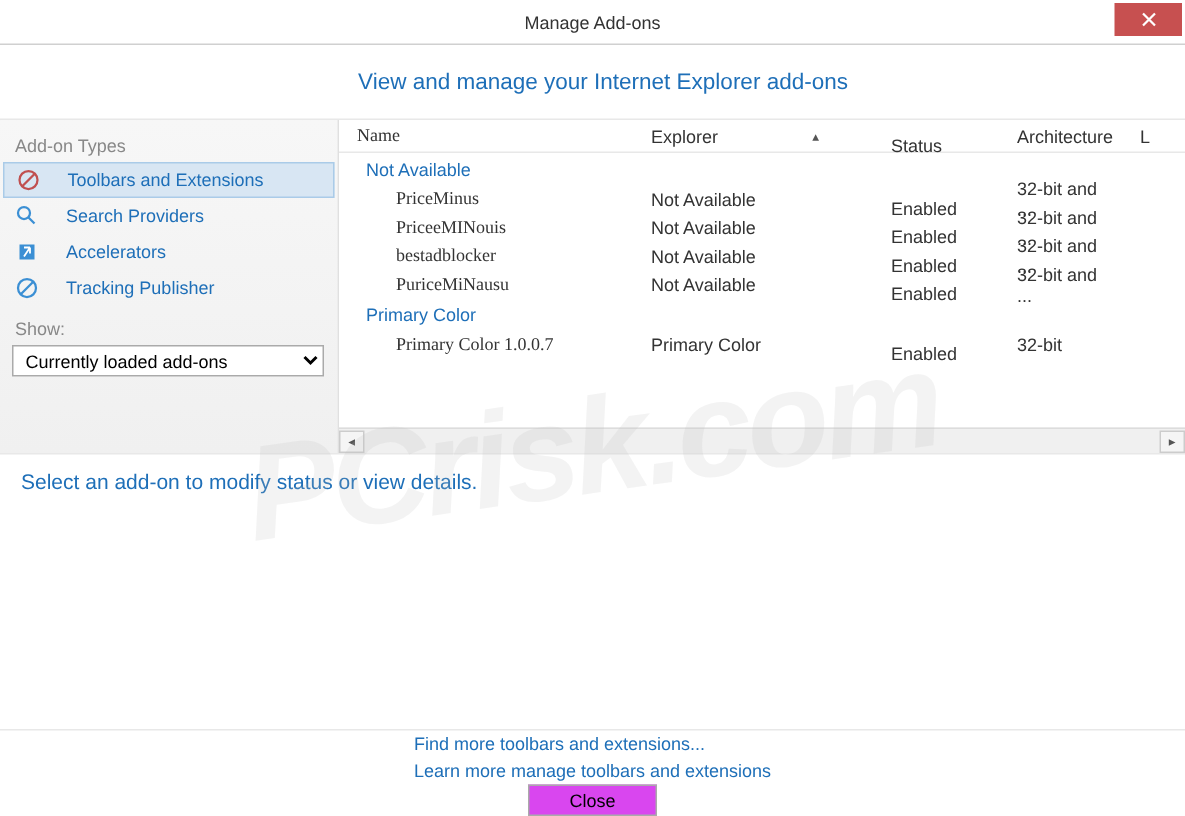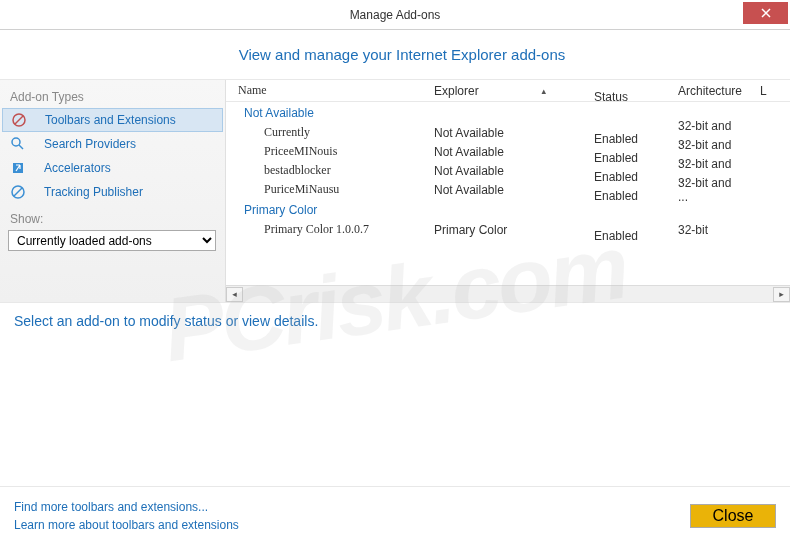--- a/index.html
+++ b/index.html
@@ -36,24 +36,24 @@
 .data-row { display: flex; height: 19px; align-items: center; font-size: 12px; color: #333; cursor: pointer; }
 .data-row .col-name { padding-left: 38px; }
 
 .hscroll { height: 17px; background: #f0f0f0; border-top: 1px solid #dcdcdc; display: flex; align-items: center; position: absolute; bottom: 0; left: 0; right: 0; }
 .hscroll-btn { width: 17px; height: 15px; background: #f5f5f5; border: 1px solid #ccc; display: flex; align-items: center; justify-content: center; font-size: 9px; color: #555; cursor: pointer; }
 .hscroll-track { flex: 1; }
 
 .details-area { border-top: 1px solid #e8e8e8; padding: 10px 14px; height: 185px; }
 .details-prompt { color: #1e6fb8; font-size: 14px; }
 
-.footer { position: absolute; bottom: 0; left: 0; right: 0; height: 58px; border-top: 1px solid #e8e8e8; display: flex; align-items: center; padding: 0 14px; }
+.footer { position: absolute; bottom: 0; left: 0; right: 0; height: 58px; border-top: 1px solid #e8e8e8; display: flex; align-items: center; padding: 0 14px; flex-direction: column; }
 .footer-links { flex: 1; }
 .footer-link { color: #1e6fb8; font-size: 12px; display: block; line-height: 18px; cursor: pointer; }
-.footer-close { width: 86px; height: 24px; background: #eab308; border: 1px solid #aaa; font-size: 16px; cursor: pointer; }
+.footer-close { width: 86px; height: 24px; background: #d946ef; border: 1px solid #aaa; font-size: 12px; cursor: pointer; }
 
 .watermark { position: absolute; left: 50%; top: 55%; transform: translate(-50%,-50%) rotate(-8deg); font-size: 90px; font-weight: bold; font-style: italic; color: rgba(190,190,190,0.18); pointer-events: none; letter-spacing: -3px; white-space: nowrap; z-index: 0; font-family: Arial, sans-serif; }
 </style>
 </head>
 <body>
 
 <div class="titlebar">
   <div class="titlebar-title">Manage Add-ons</div>
   <div class="close-btn">
     <svg width="10" height="10" viewBox="0 0 10 10">
@@ -123,21 +123,21 @@
         <span>Explorer</span>
         <span class="sort-arrow">▴</span>
       </div>
       <div class="col col-status">Status</div>
       <div class="col col-arch">Architecture</div>
       <div class="col col-last">L</div>
     </div>
 
     <div class="group-row">Not Available</div>
     <div class="data-row">
-      <div class="col col-name">Currently</div>
+      <div class="col col-name">PriceMinus</div>
       <div class="col col-publisher">Not Available</div>
       <div class="col col-status">Enabled</div>
       <div class="col col-arch">32-bit and ...</div>
     </div>
     <div class="data-row">
       <div class="col col-name">PriceeMINouis</div>
       <div class="col col-publisher">Not Available</div>
       <div class="col col-status">Enabled</div>
       <div class="col col-arch">32-bit and ...</div>
     </div>
@@ -171,16 +171,16 @@
 </div>
 
 <div class="details-area">
   <div class="details-prompt">Select an add-on to modify status or view details.</div>
   <div class="watermark">PCrisk.com</div>
 </div>
 
 <div class="footer">
   <div class="footer-links">
     <a class="footer-link">Find more toolbars and extensions...</a>
-    <a class="footer-link">Learn more about toolbars and extensions</a>
+    <a class="footer-link">Learn more manage toolbars and extensions</a>
   </div>
   <button class="footer-close">Close</button>
 </div>
 
 </body></html>

